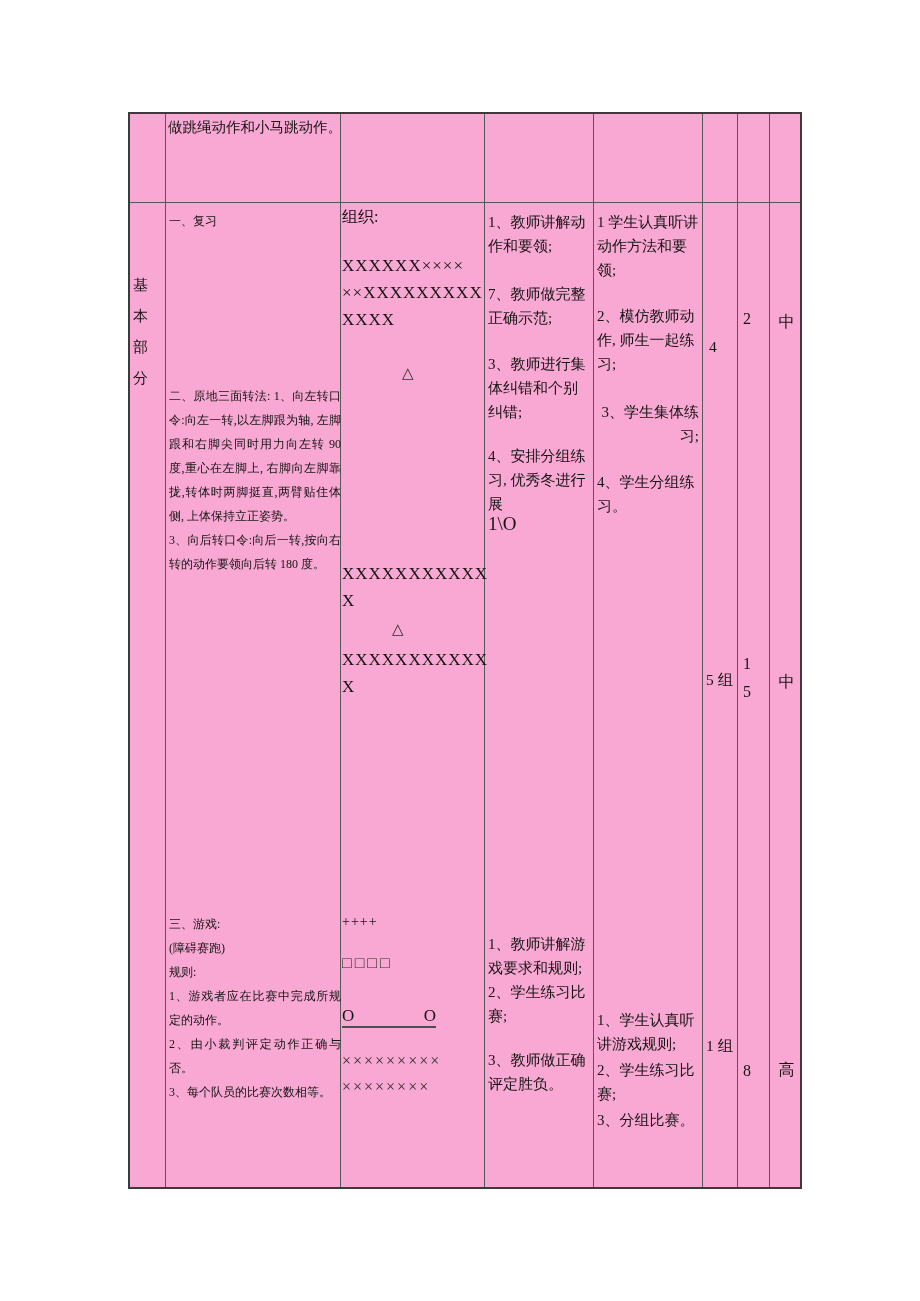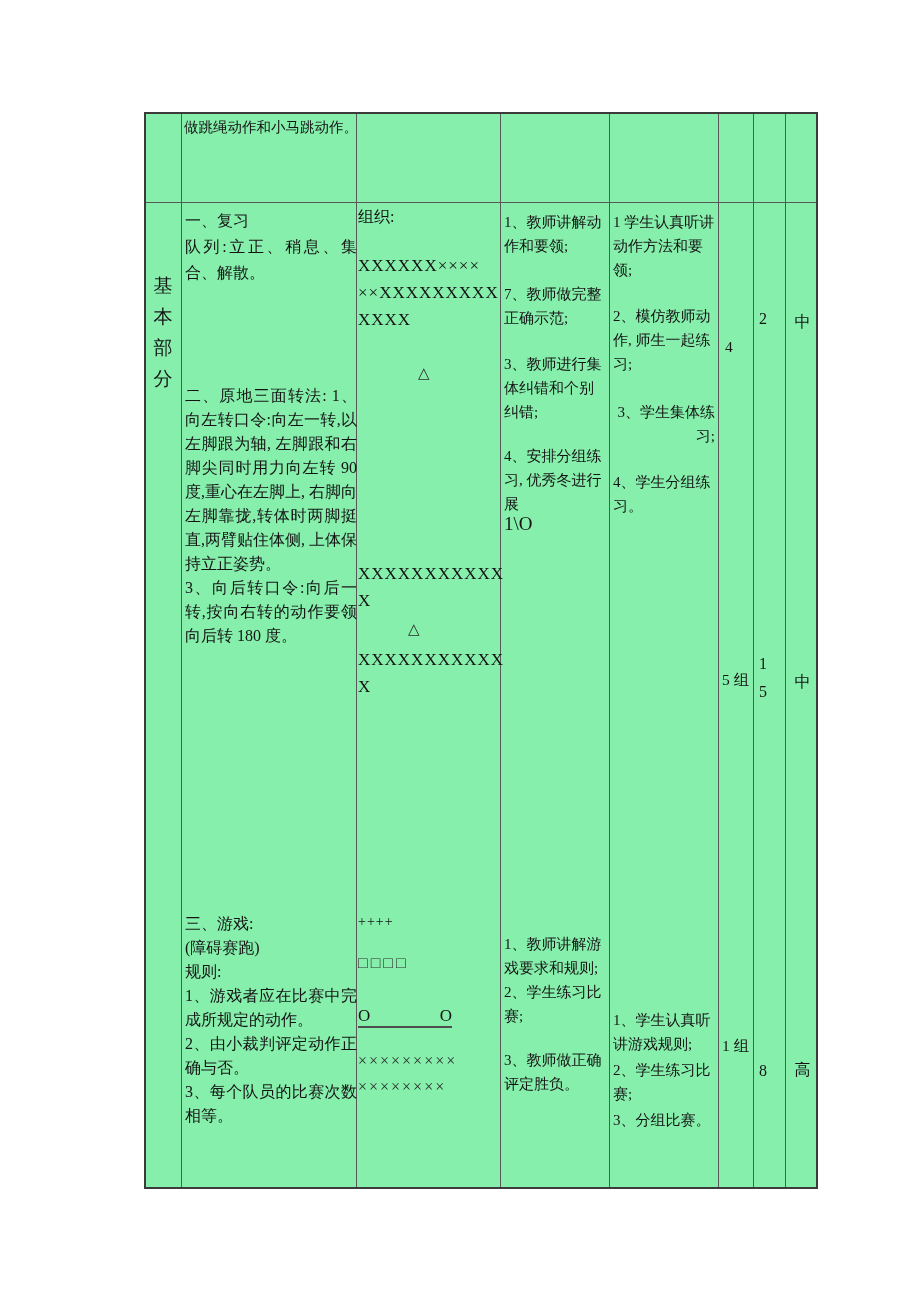--- a/index.html
+++ b/index.html
@@ -2,36 +2,36 @@
 <html><head>
 <meta charset="utf-8">
 <style>
   html,body{margin:0;padding:0;}
   body{
     width:920px;height:1301px;background:#ffffff;position:relative;overflow:hidden;
     font-family:"Liberation Serif","DejaVu Serif",serif;color:#141414;
   }
   .sheet{position:absolute;left:0;top:0;width:920px;height:1301px;}
   .tbl{
-    position:absolute;left:144px;top:112px;width:674px;height:1077px;
-    border:2px solid #3b3b3b;box-sizing:border-box;background:#86efac;
+    position:absolute;left:128px;top:112px;width:674px;height:1077px;
+    border:2px solid #3b3b3b;box-sizing:border-box;background:#f9a8d4;
   }
   .vline{position:absolute;top:0;bottom:0;width:1px;background:#585858;}
   .hline{position:absolute;left:0;right:0;height:1px;background:#585858;}
   .blk{position:absolute;}
   .pre{white-space:pre-line;}
   
   .section-label{
-    left:3px;top:156px;width:28px;font-size:19px;line-height:31px;
-    text-align:center;letter-spacing:0;
+    left:3px;top:156px;width:28px;font-size:15px;line-height:31px;
+    letter-spacing:0;
   }
   
   .prevrow{left:38px;top:4px;width:174px;font-size:14.5px;white-space:nowrap;overflow:hidden;}
   
-  .colB{left:39px;width:172px;font-size:16px;line-height:24px;text-align:justify;}
+  .colB{left:39px;width:172px;font-size:12px;line-height:24px;text-align:justify;}
   .colB p{margin:0;padding:0;}
   .b-review{top:94px;line-height:26px;}
   .b-turning{top:270px;}
   .b-game{top:798px;}
   .indent1{padding-left:28px;}
   
   .colC{left:212px;font-size:17px;}
   .org-label{top:93px;font-size:16px;}
   .formation{line-height:27px;font-size:17px;letter-spacing:1px;}
   .f1{top:138px;}
@@ -88,21 +88,20 @@
     <div class="vline" style="left:607px"></div>
     <div class="vline" style="left:639px"></div>
     <div class="hline" style="top:88px"></div>
 
     <div class="blk prevrow">做跳绳动作和小马跳动作。</div>
 
     <div class="blk section-label">基本部分</div>
 
     <div class="blk colB b-review">
       <p>一、复习</p>
-      <p>队列:立正、稍息、集合、解散。</p>
     </div>
     <div class="blk colB b-turning">
       <p>二、原地三面转法: 1、向左转口令:向左一转,以左脚跟为轴, 左脚跟和右脚尖同时用力向左转 90 度,重心在左脚上, 右脚向左脚靠拢,转体时两脚挺直,两臂贴住体侧, 上体保持立正姿势。</p>
       <p>3、向后转口令:向后一转,按向右转的动作要领向后转 180 度。</p>
     </div>
     <div class="blk colB b-game">
       <p>三、游戏:</p>
       <p class="indent1">(障碍赛跑)</p>
       <p>规则:</p>
       <p>1、游戏者应在比赛中完成所规定的动作。</p>

